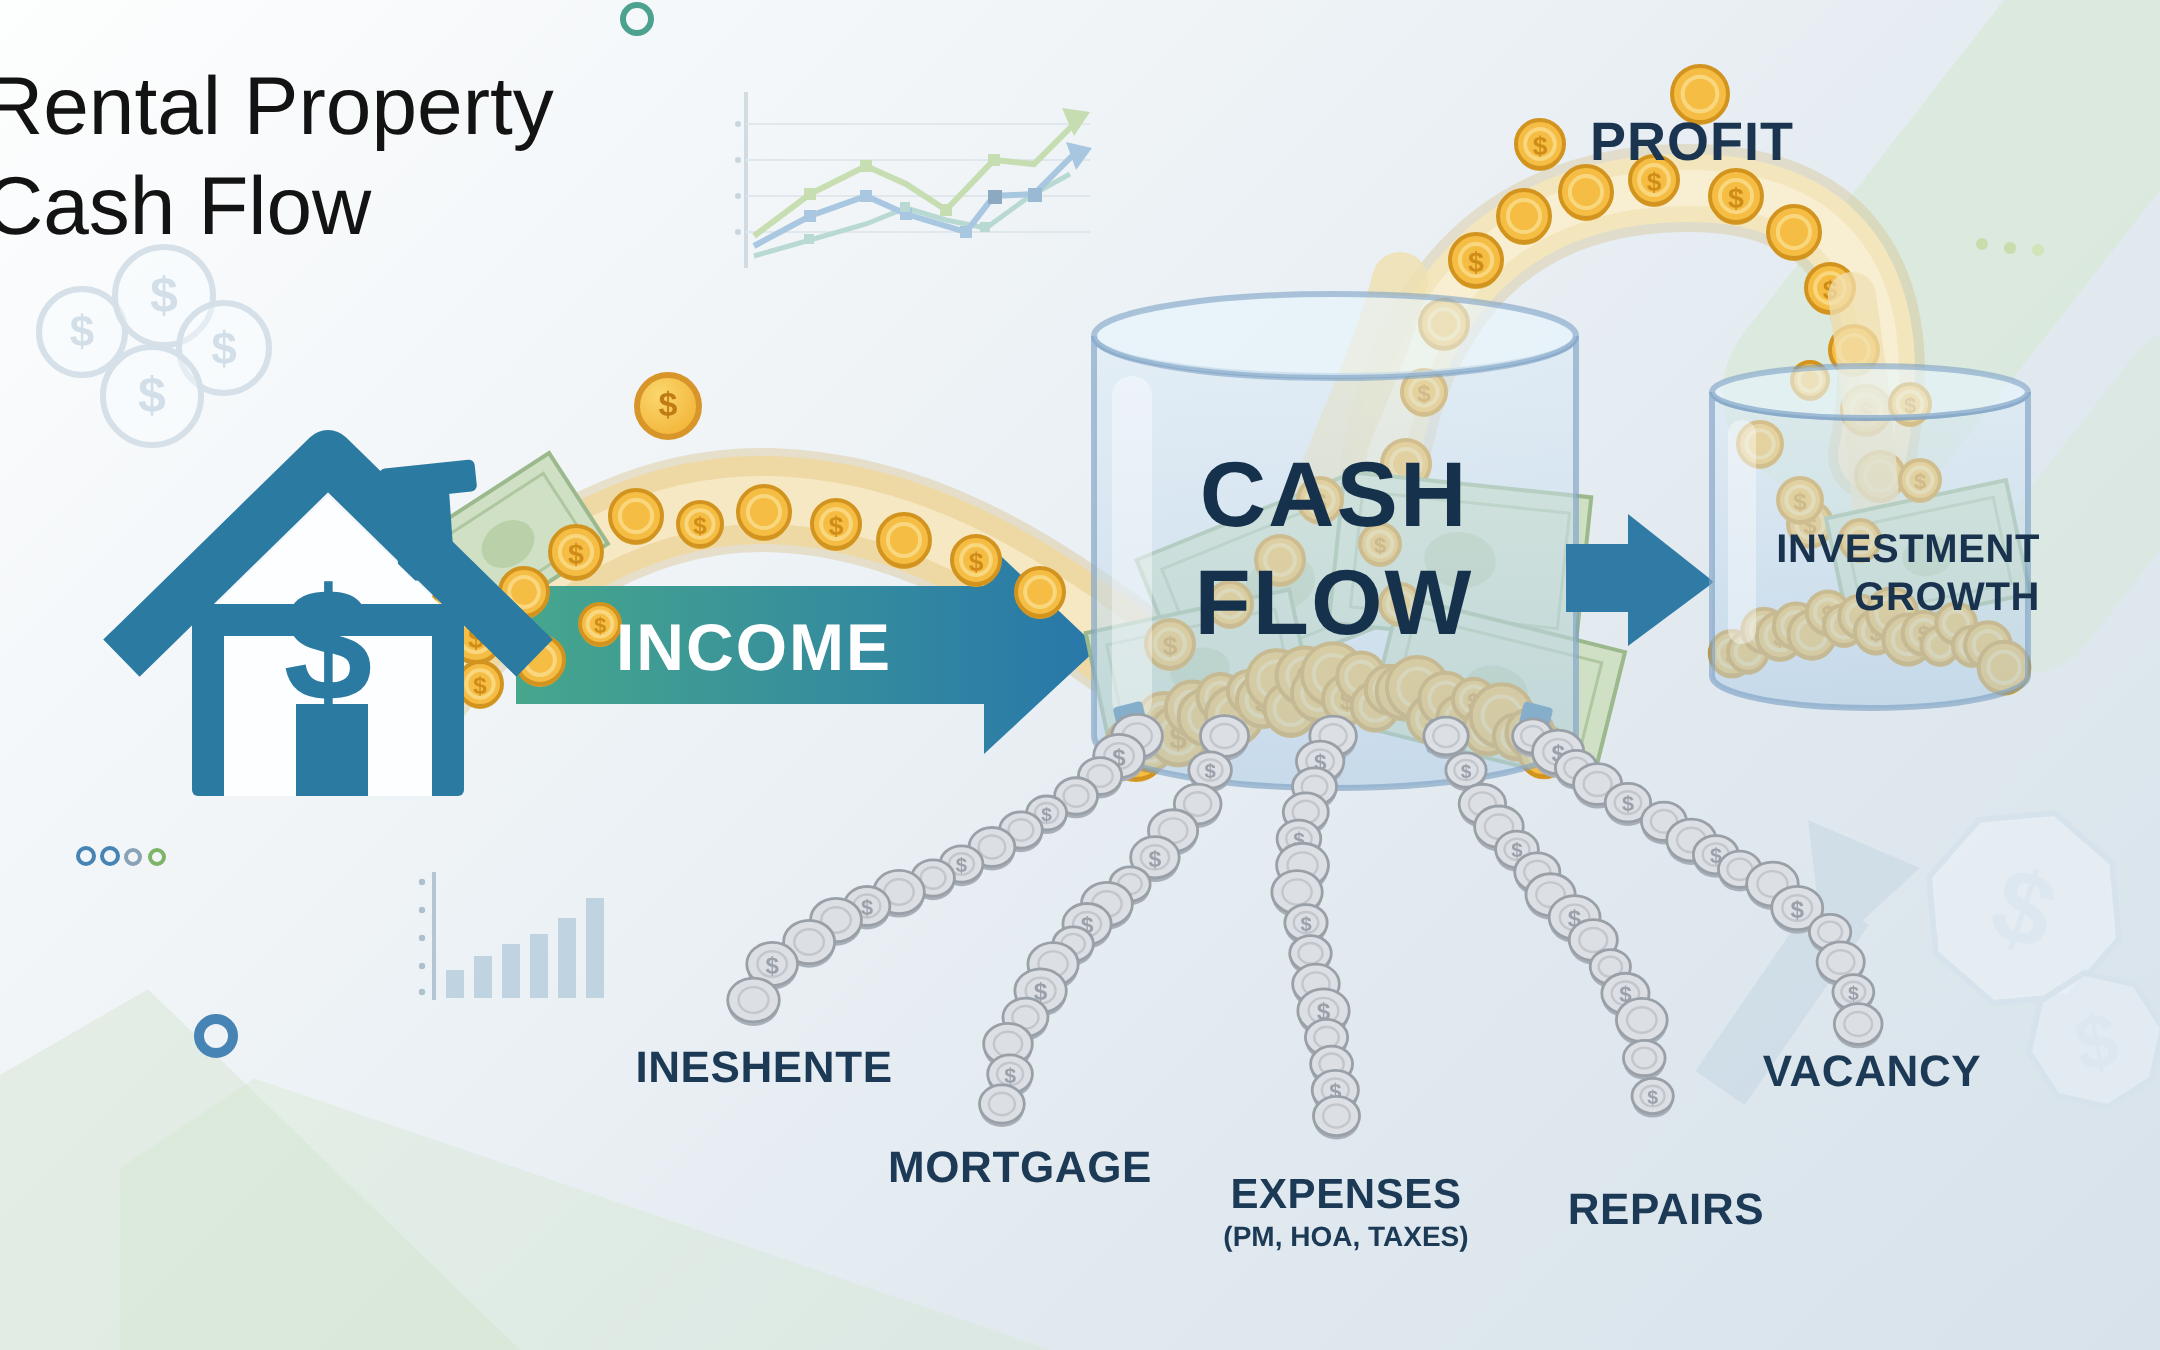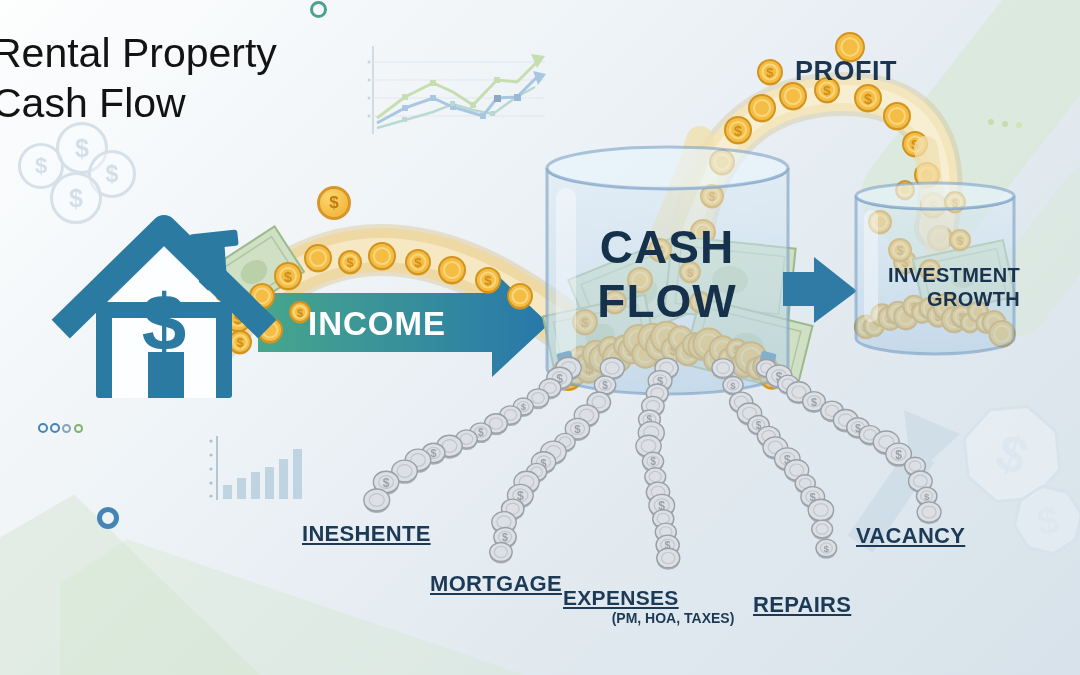--- a/index.html
+++ b/index.html
@@ -15,21 +15,21 @@
            color:#d3dfe8;font-weight:bold;display:flex;align-items:center;justify-content:center;}
   .gold-coin-sm{background:radial-gradient(circle at 35% 30%,#fad76e,#f2ae2e);border:3px solid #d8962a;
            border-radius:50%;color:#c07c12;font-weight:bold;display:flex;align-items:center;justify-content:center;}
   .dot{border-radius:50%;}
   
   .title{font-size:41px;line-height:50px;color:#131313;letter-spacing:0;}
   .income-text{font-size:33px;font-weight:bold;color:#ffffff;text-align:center;letter-spacing:1px;}
   .cash-text{font-size:46px;font-weight:bold;color:#15314b;line-height:54px;text-align:center;letter-spacing:1px;}
   .profit-text{font-size:27px;font-weight:bold;color:#1b3550;text-align:center;letter-spacing:.5px;}
   .invest-text{font-size:20px;font-weight:bold;color:#19324d;line-height:24px;text-align:right;letter-spacing:.3px;}
-  .out-label{font-size:22px;font-weight:bold;color:#1c3a55;letter-spacing:.3px;text-decoration:underline;}
+  .out-label{font-size:22px;font-weight:bold;color:#1c3a55;text-align:center;letter-spacing:.3px;}
   .out-sub{font-size:14px;font-weight:bold;color:#1c3a55;text-align:center;}
 </style>
 </head>
 <body>
 
 <div class="canvas">
 
   <div class="abs green-band" style="left:940px;top:-80px;width:120px;height:360px;"></div>
   <div class="abs green-band" style="left:1020px;top:150px;width:70px;height:200px;opacity:.7;"></div>
   <div class="abs mountain" style="left:-40px;top:455px;width:300px;height:220px;clip-path:polygon(0 100%,0 48%,38% 18%,100% 100%);"></div>

